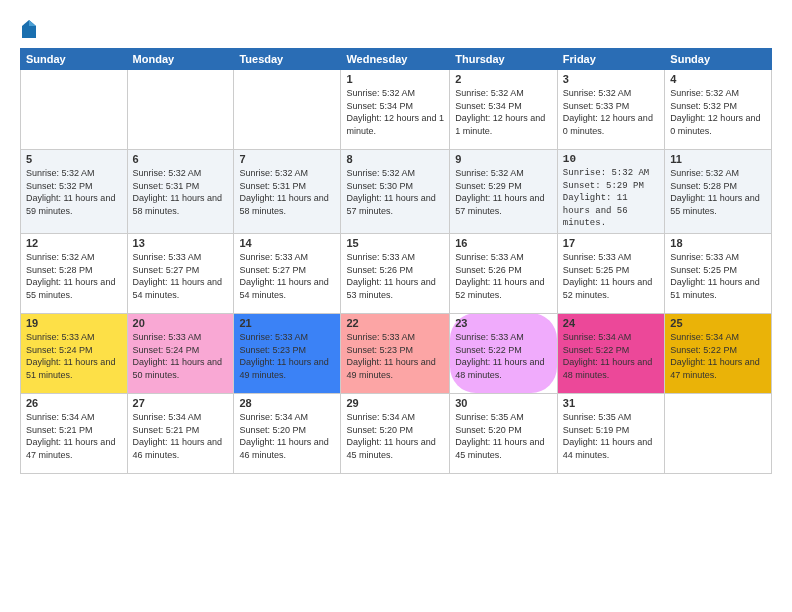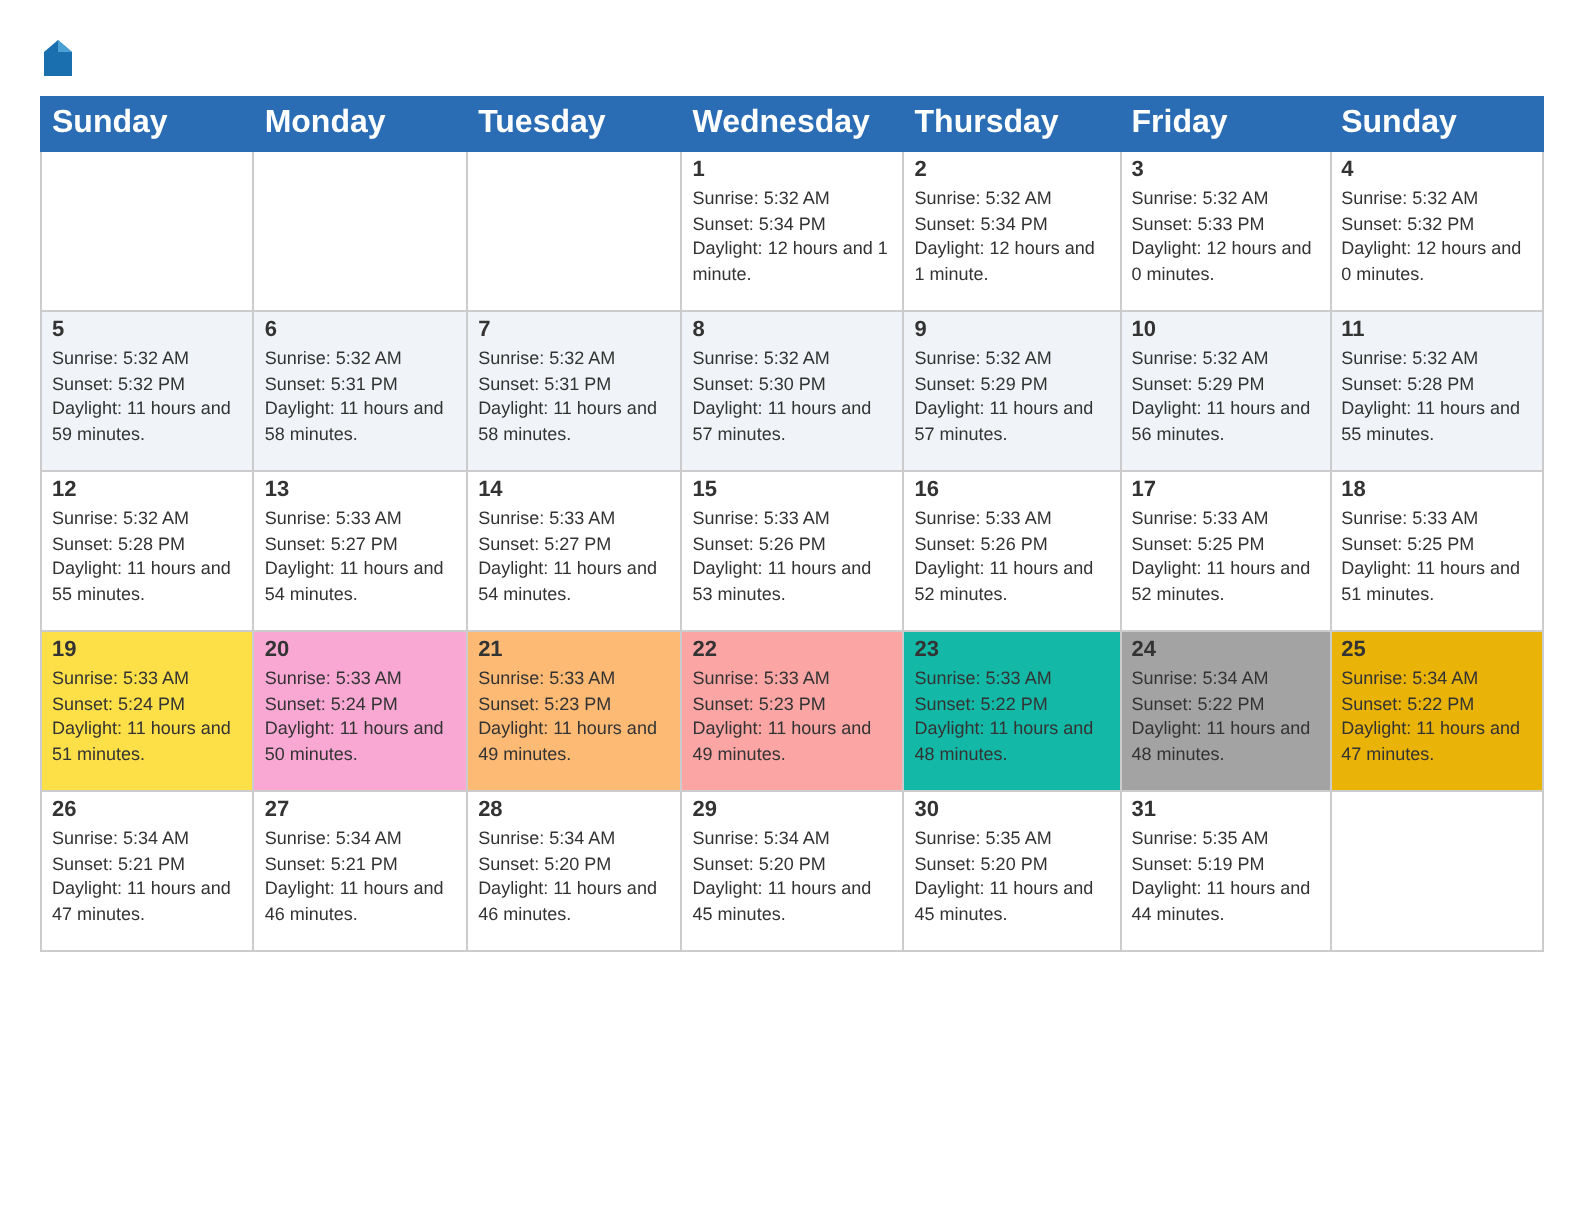--- a/index.html
+++ b/index.html
@@ -53,21 +53,21 @@
       color: #555;
     }
     .calendar {
       width: 100%;
       border-collapse: collapse;
       border: 1px solid #bbb;
     }
     .calendar th {
       background: #2a6db5;
       color: #fff;
-      font-size: 16px;
+      font-size: 11px;
       font-weight: bold;
       padding: 4px 5px;
       text-align: left;
       border: 1px solid #2a6db5;
     }
     .calendar td {
       vertical-align: top;
       border: 1px solid #ccc;
       padding: 3px 5px;
       width: 113px;
@@ -163,21 +163,21 @@
             <div class="day-info">Sunrise: 5:32 AM<br>Sunset: 5:31 PM<br>Daylight: 11 hours and 58 minutes.</div>
           </td>
           <td style="background: rgb(240, 244, 248);">
             <span class="day-number">8</span>
             <div class="day-info">Sunrise: 5:32 AM<br>Sunset: 5:30 PM<br>Daylight: 11 hours and 57 minutes.</div>
           </td>
           <td style="background: rgb(240, 244, 248);">
             <span class="day-number">9</span>
             <div class="day-info">Sunrise: 5:32 AM<br>Sunset: 5:29 PM<br>Daylight: 11 hours and 57 minutes.</div>
           </td>
-          <td style="background: rgb(240, 244, 248);">
+          <td style="background: rgb(240, 244, 248); font-family: Liberation Mono, monospace;">
             <span class="day-number">10</span>
             <div class="day-info">Sunrise: 5:32 AM<br>Sunset: 5:29 PM<br>Daylight: 11 hours and 56 minutes.</div>
           </td>
           <td style="background: rgb(240, 244, 248);">
             <span class="day-number">11</span>
             <div class="day-info">Sunrise: 5:32 AM<br>Sunset: 5:28 PM<br>Daylight: 11 hours and 55 minutes.</div>
           </td>
         </tr>
         <tr>
           <td>
@@ -211,33 +211,33 @@
         </tr>
         <tr>
           <td style="background: #fde047;">
             <span class="day-number">19</span>
             <div class="day-info">Sunrise: 5:33 AM<br>Sunset: 5:24 PM<br>Daylight: 11 hours and 51 minutes.</div>
           </td>
           <td style="background: #f9a8d4;">
             <span class="day-number">20</span>
             <div class="day-info">Sunrise: 5:33 AM<br>Sunset: 5:24 PM<br>Daylight: 11 hours and 50 minutes.</div>
           </td>
-          <td style="background: #fdba74;">
+          <td style="background: #3b82f6;">
             <span class="day-number">21</span>
             <div class="day-info">Sunrise: 5:33 AM<br>Sunset: 5:23 PM<br>Daylight: 11 hours and 49 minutes.</div>
           </td>
           <td style="background: #fca5a5;">
             <span class="day-number">22</span>
             <div class="day-info">Sunrise: 5:33 AM<br>Sunset: 5:23 PM<br>Daylight: 11 hours and 49 minutes.</div>
           </td>
-          <td style="background: #14b8a6;">
+          <td style="background: #f0abfc; border-radius: 26px;">
             <span class="day-number">23</span>
             <div class="day-info">Sunrise: 5:33 AM<br>Sunset: 5:22 PM<br>Daylight: 11 hours and 48 minutes.</div>
           </td>
-          <td style="background: #a3a3a3;">
+          <td style="background: #ec4899;">
             <span class="day-number">24</span>
             <div class="day-info">Sunrise: 5:34 AM<br>Sunset: 5:22 PM<br>Daylight: 11 hours and 48 minutes.</div>
           </td>
           <td style="background: #eab308;">
             <span class="day-number">25</span>
             <div class="day-info">Sunrise: 5:34 AM<br>Sunset: 5:22 PM<br>Daylight: 11 hours and 47 minutes.</div>
           </td>
         </tr>
         <tr>
           <td>

